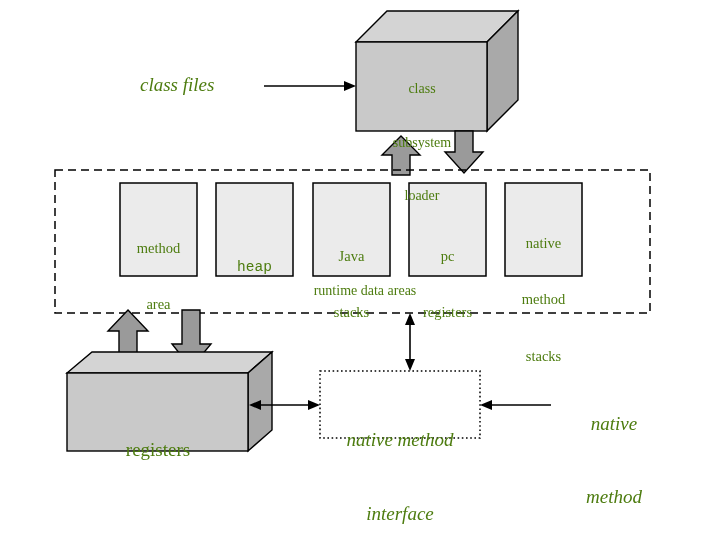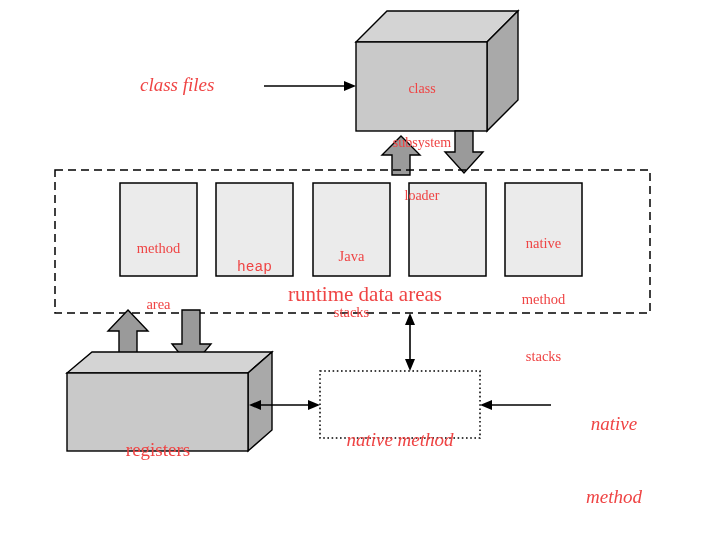--- a/index.html
+++ b/index.html
@@ -20,21 +20,21 @@
     position: absolute;
     left: 0;
     top: 0;
     width: 720px;
     height: 540px;
   }
   .txt {
     position: absolute;
     text-align: center;
     line-height: 1.12;
-    color: #ef4444;
+    color: #4d7c0f;
     white-space: pre;
     pointer-events: none;
   }
   .serif-up { font-family: "Liberation Serif", "DejaVu Serif", serif; font-style: normal; }
   .serif-it { font-family: "Liberation Serif", "DejaVu Serif", serif; font-style: italic; }
 
   
   #cl-label {
     left: 356px; top: 44px; width: 132px;
     font-size: 14px; line-height: 1.28;
@@ -44,21 +44,21 @@
     left: 140px; top: 74px; width: 120px;
     font-size: 19px; text-align: left;
   }
   
   .rda-label {
     font-size: 14.5px;
     line-height: 1.3;
   }
   #rda-caption {
     left: 200px; top: 283px; width: 330px;
-    font-size: 21px;
+    font-size: 14px;
   }
   #exec-label {
     left: 70px; top: 387px; width: 176px;
     font-size: 19px; line-height: 1.32;
   }
   #nmi-label {
     left: 322px; top: 379px; width: 156px;
     font-size: 19px; line-height: 1.3;
   }
   #nml-label {
@@ -154,35 +154,40 @@
 
   <div class="txt serif-up rda-label" style="left:216px; top:220px; width:77px;font-family:Liberation Mono, monospace;">
     <div>heap</div>
   </div>
 
   <div class="txt serif-up rda-label" style="left:313px; top:209px; width:77px;">
     <div>Java</div>
     <div>stacks</div>
   </div>
 
+  <div class="txt serif-up rda-label" style="left:409px; top:209px; width:77px;">
+    <div>pc</div>
+    <div>registers</div>
+  </div>
 
   <div class="txt serif-up rda-label" style="left:505px; top:196px; width:77px;">
     <div>native</div>
     <div>method</div>
     <div>stacks</div>
   </div>
 
   <div class="txt serif-up" id="rda-caption">runtime data areas</div>
 
   <div class="txt serif-up" id="exec-label">
     <div>registers</div>
   </div>
 
   <div class="txt serif-it" id="nmi-label">
     <div>native method</div>
+    <div>interface</div>
   </div>
 
   <div class="txt serif-it" id="nml-label">
     <div>native</div>
     <div>method</div>
     
   </div>
 
 </div>
 

